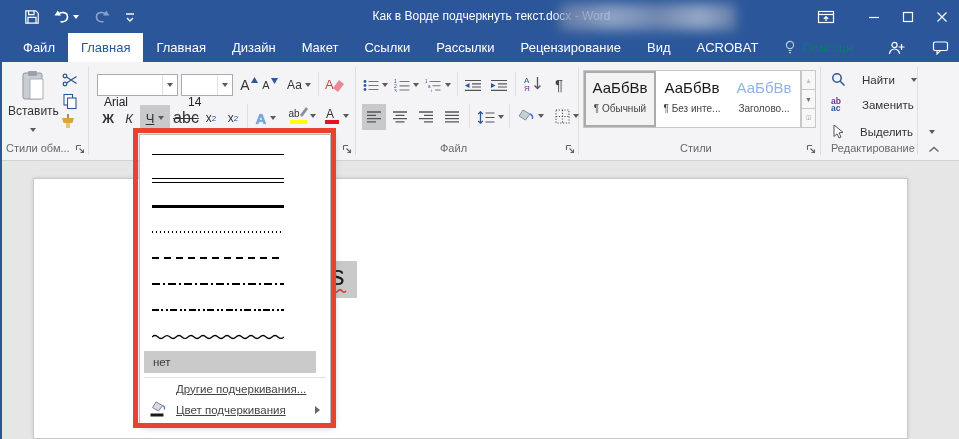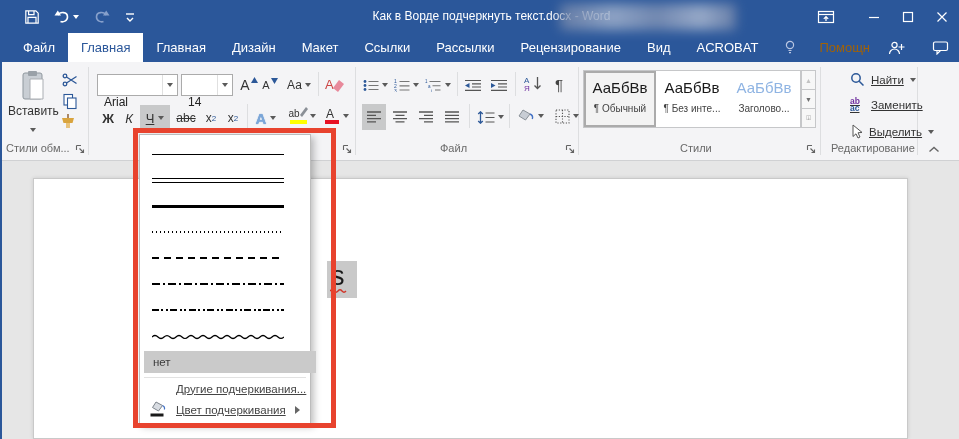--- a/index.html
+++ b/index.html
@@ -19,21 +19,21 @@
   .blurbox { position:absolute; left:560px; top:4px; width:176px; height:26px; border-radius:2px; z-index:7;
              background:linear-gradient(90deg,#6e82a8,#9fb0cc 30%,#7d90b4 55%,#a9b7d0 80%,#7084aa);
              filter:blur(6px); opacity:.85; }
   .win-controls { position:absolute; right:0; top:0; height:33px; display:flex; align-items:center; z-index:8; }
   .win-btn { width:34px; height:33px; display:flex; align-items:center; justify-content:center; }
   .ribbon-opts { margin-right:14px; }
   
   .tabs { position:absolute; left:10px; top:0; height:29px; display:flex; z-index:6; }
   .tab { padding:0 13px; line-height:29px; font-size:13px; color:#ffffff; white-space:nowrap; }
   .tab.active { background:#ffffff; color:#2b579a; }
-  .tab.help { color:#a16207; display:flex; align-items:center; gap:23px; }
+  .tab.help { color:#0f766e; display:flex; align-items:center; gap:6px; }
   .tabrow-icons { position:absolute; right:10px; top:0; height:29px; display:flex; align-items:center; gap:26px; z-index:6; }
   
   .ribbon { position:absolute; left:0; top:62px; width:959px; height:99px; background:#f4f4f6; border-bottom:1px solid #d0d1d3; z-index:5; }
   .vdiv { position:absolute; top:5px; width:1px; height:88px; background:#dddee0; }
   .grp-label { position:absolute; top:80px; font-size:11px; color:#696969; white-space:nowrap; }
   .launcher { position:absolute; top:82px; }
   .rbtn-letter { font-size:13px; color:#333; }
   .mini-arrow { width:0; height:0; border-left:3px solid transparent; border-right:3px solid transparent; border-top:4px solid #5a5a5a; display:inline-block; }
   .combo { position:absolute; height:22px; background:#fff; border:1px solid #ababab; display:flex; align-items:center; font-size:12px; color:#222; }
   .combo .val { padding-left:6px; flex:1;margin-top:33px; }
@@ -46,30 +46,30 @@
   .style-box { width:76px; height:100%; padding-top:6px; text-align:center; overflow:hidden; border:2px solid transparent; }
   .style-box.sel { border-color:#ababab; background:#f3f3f3; }
   .style-prev { font-size:15px; color:#1a1a1a; white-space:nowrap; }
   .style-prev.blue { color:#8fb4e3; }
   .style-name { font-size:10px; color:#444; margin-top:7px; white-space:nowrap; }
   .gal-scroll { position:absolute; left:801px; top:8px; width:15px; height:58px; display:flex; flex-direction:column; }
   .gal-scroll div { flex:1; background:#f7f7f7; border:1px solid #c6c7c9; display:flex; align-items:center; justify-content:center; font-size:7px; color:#707070; }
   .gal-scroll div + div { border-top:none; }
   .gal-scroll .dis { color:#c2c2c2; }
   
-  .edit-row { position:absolute; left:850px; display:flex; align-items:center; gap:6px; font-size:11.5px; color:#333; white-space:nowrap;text-decoration:underline; }
+  .edit-row { position:absolute; left:831px; display:flex; align-items:center; gap:16px; font-size:11.5px; color:#333; white-space:nowrap; }
   
   .doc { position:absolute; left:0; top:161px; width:959px; height:278px; background:#e6e6e6; }
   .page { position:absolute; left:33px; top:17px; width:875px; height:261px; background:#fff; border:1px solid #c9c9c9; box-shadow:0 0 4px rgba(0,0,0,.12); }
   .leftedge { position:absolute; left:0; top:33px; width:2px; height:406px; background:#2b579a; z-index:60; }
   .selword { position:absolute; left:327px; top:261px; width:30px; height:37px; background:#c9c9c9; z-index:10; }
   .selword .glyph { position:absolute; left:4px; top:0; font-size:27px; color:#1b1b1b; }
   .selword svg { position:absolute; left:3px; top:27px; }
   
-  .upopup { position:absolute; left:139px; top:134px; width:172px; height:290px; background:#fff; border:1px solid #bcbcbc;
+  .upopup { position:absolute; left:139px; top:134px; width:192px; height:290px; background:#fff; border:1px solid #bcbcbc;
             box-shadow:3px 3px 7px rgba(0,0,0,.25); z-index:40; padding-top:6px; }
   .u-row { height:26px; display:flex; align-items:center; padding-left:12px; }
   .u-line { width:132px; }
   .u-single { border-top:1.5px solid #000; }
   .u-double { height:5px; border-top:1.5px solid #000; border-bottom:1.5px solid #000; }
   .u-thick  { border-top:3px solid #000; }
   .u-dotted { height:1.5px; background:repeating-linear-gradient(90deg,#000 0 1.5px,transparent 1.5px 4px); }
   .u-dashed { height:1.5px; background:repeating-linear-gradient(90deg,#000 0 7px,transparent 7px 12px); }
   .u-dashdot { height:1.5px; background:repeating-linear-gradient(90deg,#000 0 8px,transparent 8px 11px,#000 11px 13px,transparent 13px 16px); }
   .u-dashdotdot { height:1.5px; background:repeating-linear-gradient(90deg,#000 0 7px,transparent 7px 9.5px,#000 9.5px 11.5px,transparent 11.5px 14px,#000 14px 16px,transparent 16px 18.5px); }
@@ -304,21 +304,21 @@
           <b class="rbtn-letter">Ж</b>
         </span>
       <span class="row-item" style="left:120px;top:44px;width:18px">
           <i class="rbtn-letter">К</i>
         </span>
       <span class="row-item pressed" style="left:140px;top:43px;width:30px;height:26px;gap:4px">
         <span class="rbtn-letter" style="text-decoration:underline">Ч</span>
           <span class="mini-arrow"></span>
       </span>
       <span class="row-item" style="left:173px;top:44px;width:26px">
-          <span style="font-size:12px;color:#333;text-decoration:line-through">abc</span>
+          <span style="font-size:16px;color:#333;text-decoration:line-through">abc</span>
         </span>
       <span class="row-item" style="left:201px;top:44px;width:20px">
         <span style="font-size:12px;color:#333">x</span>
           <sub style="font-size:8px;color:#2c5898">2</sub>
       </span>
       <span class="row-item" style="left:223px;top:44px;width:20px">
         <span style="font-size:12px;color:#333">x</span>
           <sup style="font-size:8px;color:#2c5898">2</sup>
       </span>
       <div class="vdiv" style="left:247px;top:42px;height:24px"></div>

